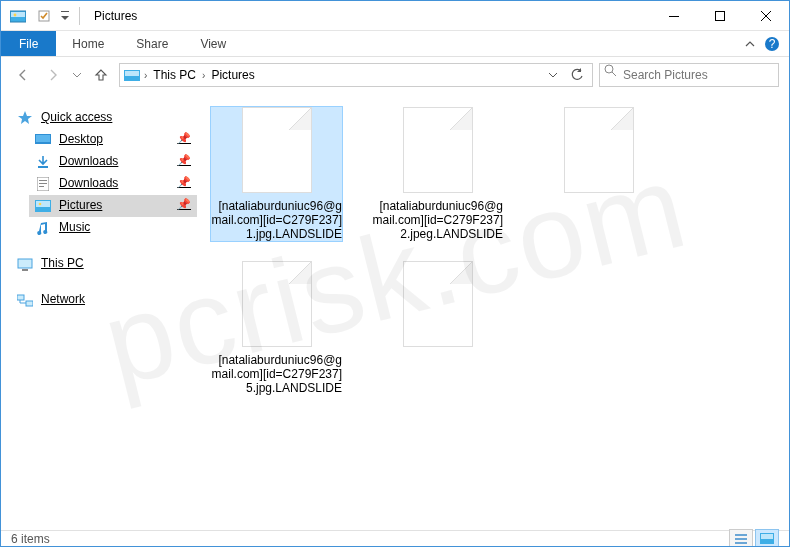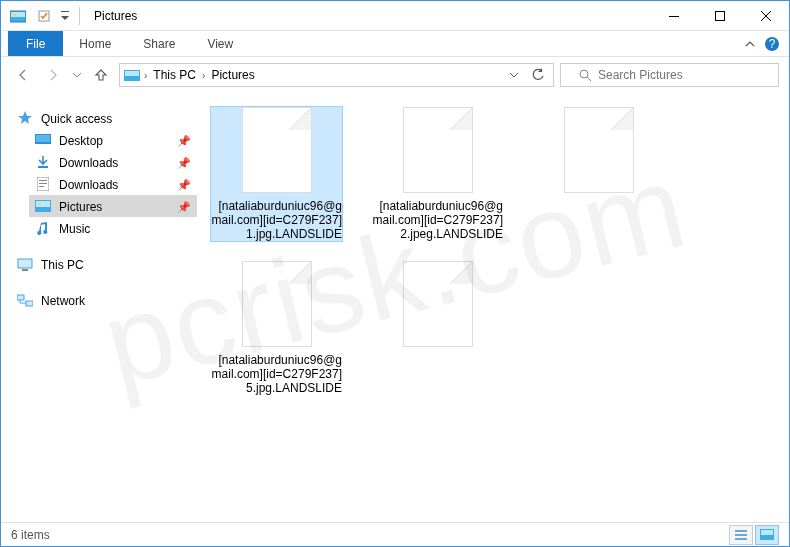--- a/index.html
+++ b/index.html
@@ -4,51 +4,51 @@
 <style>
 * { margin:0; padding:0; box-sizing:border-box; font-family:"Segoe UI",Arial,sans-serif; font-size:12px; }
 body { background:#fff; width:790px; height:547px; overflow:hidden; position:relative; border:1px solid #4292d8; }
 .titlebar { height:30px; background:#fff; display:flex; align-items:center; border-bottom:1px solid #e5e5e5; }
 .titlebar-left { display:flex; align-items:center; padding-left:6px; gap:4px; }
 .qat-icon { width:22px; height:22px; display:flex; align-items:center; justify-content:center; }
 .title-sep { width:1px; height:18px; background:#ccc; margin:0 4px; }
 .window-title { margin-left:6px; color:#000; }
 .titlebar-right { margin-left:auto; display:flex; }
 .win-btn { width:46px; height:30px; display:flex; align-items:center; justify-content:center; color:#000; }
-.ribbon-row { height:26px; display:flex; align-items:stretch; background:#fff; border-bottom:1px solid #e1e1e1;padding-left:7px; }
+.ribbon-row { height:26px; display:flex; align-items:stretch; background:#fff; border-bottom:1px solid #e1e1e1; }
 .file-tab { background:#1979ca; color:#fff; padding:0 18px; display:flex; align-items:center; }
 .ribbon-tab { padding:0 16px; display:flex; align-items:center; color:#444; }
 .help-icon { margin-left:auto; width:26px; display:flex; align-items:center; justify-content:center; color:#1979ca; padding-right:8px; }
 .ribbon-spacer { flex:1; }
 .ribbon-expand { width:26px; display:flex; align-items:center; justify-content:center; color:#555; }
 .navbar { height:36px; display:flex; align-items:center; padding:0 10px; gap:6px; background:#fff; }
 .nav-arrow { width:24px; height:24px; display:flex; align-items:center; justify-content:center; color:#999; }
 .nav-arrow.enabled { color:#555; }
 .pathbox { flex:1; height:24px; border:1px solid #ccc; display:flex; align-items:center; padding:0 4px; gap:2px; min-width:0; }
 .path-seg { display:flex; align-items:center; gap:2px; padding:0 2px; }
 .path-chev { color:#555; font-size:10px; padding:0 2px; }
 .path-actions { margin-left:auto; display:flex; gap:2px; }
 .path-btn { width:22px; height:22px; display:flex; align-items:center; justify-content:center; color:#555; }
-.searchbox { width:219px; height:24px; border:1px solid #ccc; display:flex; align-items:center; padding:0 18px; color:#666; gap:6px; }
+.searchbox { width:180px; height:24px; border:1px solid #ccc; display:flex; padding:0 4px; color:#666; gap:6px; }
 .searchbox input { border:none; outline:none; width:100%; font-size:12px; color:#555; }
 .main { display:flex; height:calc(100% - 30px - 26px - 36px - 24px); }
 .sidebar { width:200px; padding:14px 4px 4px 10px; overflow:auto; }
-.side-item { display:flex; align-items:flex-end; gap:8px; padding:3px 6px; border-radius:0; color:#000; white-space:nowrap; }
+.side-item { display:flex; align-items:flex-start; gap:8px; padding:3px 6px; border-radius:0; color:#000; white-space:nowrap;text-decoration:underline; }
 .side-item.selected { background:#d8d8d8; }
 .side-item .pin { margin-left:auto; color:#7c7c7c; font-size:11px; }
 .side-group { margin-bottom:14px; }
 .side-sub { padding-left:18px; }
 .icon-box { width:16px; height:16px; display:inline-flex; align-items:center; justify-content:center; }
 .content { flex:1; padding:14px 10px; overflow:auto; display:flex; flex-wrap:wrap; align-content:flex-start; gap:20px 30px; position:relative; }
 .file-item { width:131px; display:flex; flex-direction:column; align-items:center; text-align:right; }
 .file-item.sel { background:#cce8ff; outline:1px solid #99d1ff; }
 .file-thumb { width:70px; height:86px; background:#fff; border:1px solid #ddd; position:relative; margin-bottom:6px; }
 .file-thumb::before { content:""; position:absolute; top:0; right:0; width:22px; height:22px; background:linear-gradient(135deg,#fff 0 48%, #ddd 50%, #f3f3f3 52% 100%); }
 .file-label { font-size:12px; line-height:14px; word-break:break-all; color:#000; max-height:56px; overflow:hidden; }
-.statusbar { position:absolute; bottom:0; left:0; right:0; height:24px; border-top:1px solid #e1e1e1; display:flex; align-items:center; padding:0 10px; background:#fff; color:#555; }
+.statusbar { position:absolute; bottom:0; left:0; right:0; height:16px; border-top:1px solid #e1e1e1; display:flex; align-items:center; padding:0 10px; background:#fff; color:#555; }
 .status-right { margin-left:auto; display:flex; gap:2px; }
 .view-btn { width:24px; height:20px; border:1px solid #ccc; display:flex; align-items:center; justify-content:center; background:#f5f5f5; }
 .view-btn.active { background:#cce8ff; border-color:#8cc4ef; }
 .watermark { position:absolute; top:50%; left:50%; transform:translate(-50%,-50%) rotate(-14deg); font-size:120px; font-weight:400; font-family:Arial,sans-serif; color:rgba(0,0,0,0.05); pointer-events:none; letter-spacing:2px; z-index:50; }
 svg { display:block; }
 </style>
 </head>
 <body>
 
 <div class="titlebar">

